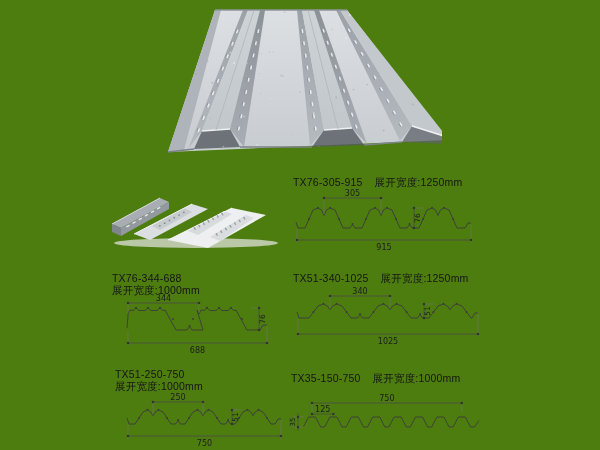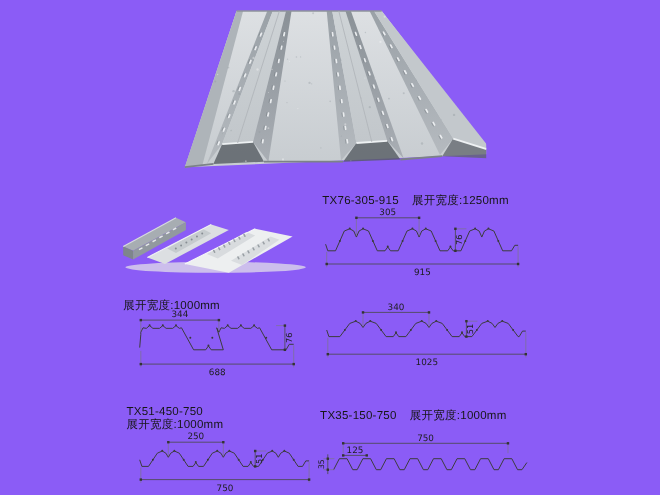--- a/index.html
+++ b/index.html
@@ -1,16 +1,16 @@
 <!DOCTYPE html>
 <html><head>
 <meta charset="utf-8">
 <style>
   html,body{margin:0;padding:0;background:#ffffff;}
-  .stage{position:relative;width:600px;height:450px;background:#8b5cf6;overflow:hidden;
+  .stage{position:relative;width:600px;height:450px;background:#4d7c0f;overflow:hidden;
          font-family:"Liberation Sans","DejaVu Sans",sans-serif;}
   .photo{position:absolute;}
   .diagram{position:absolute;}
   .dtitle{color:#161616;font-size:10.5px;line-height:12px;letter-spacing:.2px;white-space:nowrap;}
   .dtitle.inline .model{margin-right:12px;}
   .dtitle.stacked span{display:block;}
   .psvg{display:block;overflow:visible;}
   svg text{font-family:"DejaVu Sans","Liberation Sans",sans-serif;}
 </style>
 </head>
@@ -273,20 +273,21 @@
         <line x1="121" y1="20" x2="131" y2="20" stroke="#787878" stroke-width="0.55"></line>
         <line x1="121" y1="20" x2="121" y2="40" stroke="#4a4a4a" stroke-width="0.75"></line>
         <rect x="119.9" y="18.9" width="2.2" height="2.2" fill="#333"></rect>
         <rect x="119.9" y="38.9" width="2.2" height="2.2" fill="#333"></rect>
         <text x="127" y="30" font-size="7.5" text-anchor="middle" fill="#1d1d1d" transform="rotate(-90 127 30)">76</text>
       </svg>
   </div>
 
   <div class="diagram" style="left:112px;top:272px">
     <div class="dtitle stacked">
+      <span class="model">TX76-344-688</span>
         <span class="wl">展开宽度:1000mm</span>
     </div>
     <svg class="psvg" width="170" height="62">
         <path d=" M 15 32 L 16 20 L 16 18 L 18 14 L 21 14.5 L 24 12 L 27 14.5 L 33 14.5 L 36 12 L 39 14.5 L 45 14.5 L 48 12 L 51 14.5 L 53 14 L 64 34 L 75 34 L 77.5 30.5 L 80 34 L 91 34 L 85 14 L 87 18 L 89 14 L 92 14.5 L 95 12 L 98 14.5 L 104 14.5 L 107 12 L 110 14.5 L 116 14.5 L 119 12 L 122 14.5 L 124 14 L 135 34 L 148 34 L 151 29 L 155 29" fill="none" stroke="#3c3c3c" stroke-width="0.9" stroke-linejoin="round"></path>
         <circle cx="24" cy="11.7" r="0.9" fill="#3a3a3a"></circle>
         <circle cx="36" cy="11.7" r="0.9" fill="#3a3a3a"></circle>
         <circle cx="48" cy="11.7" r="0.9" fill="#3a3a3a"></circle>
         <circle cx="95" cy="11.7" r="0.9" fill="#3a3a3a"></circle>
         <circle cx="107" cy="11.7" r="0.9" fill="#3a3a3a"></circle>
         <circle cx="119" cy="11.7" r="0.9" fill="#3a3a3a"></circle>
@@ -308,20 +309,23 @@
         <text x="85.5" y="57" font-size="8" text-anchor="middle" fill="#1d1d1d">688</text>
         <line x1="139" y1="12" x2="147" y2="12" stroke="#787878" stroke-width="0.55"></line>
         <line x1="147" y1="12" x2="147" y2="34" stroke="#4a4a4a" stroke-width="0.75"></line>
         <rect x="145.9" y="10.9" width="2.2" height="2.2" fill="#333"></rect>
         <rect x="145.9" y="32.9" width="2.2" height="2.2" fill="#333"></rect>
         <text x="153" y="23" font-size="7.5" text-anchor="middle" fill="#1d1d1d" transform="rotate(-90 153 23)">76</text>
       </svg>
   </div>
 
   <div class="diagram" style="left:293px;top:272px">
+    <div class="dtitle inline">
+      <span class="model">TX51-340-1025</span><span class="wl">展开宽度:1250mm</span>
+    </div>
     <svg class="psvg" width="190" height="64">
         <path d="M 4 28 L 6 34 L 16 34 L 25 22 L 30.4 20 L 34.36 22 L 37 25.7 L 39.64 22 L 43.6 20 L 49 22 L 58 34 L 64.5 34 L 67 30.5 L 69.5 34 L 76 34 L 85 22 L 90.4 20 L 94.36 22 L 97 25.7 L 99.64 22 L 103.6 20 L 109 22 L 118 34 L 124.5 34 L 127 30.5 L 129.5 34 L 136 34 L 145 22 L 150.4 20 L 154.36 22 L 157 25.7 L 159.64 22 L 163.6 20 L 169 22 L 178 34 L 179 34 L 182 29 L 185 29" fill="none" stroke="#3c3c3c" stroke-width="0.9" stroke-linejoin="round"></path>
         <circle cx="30.4" cy="19.7" r="0.9" fill="#3a3a3a"></circle>
         <circle cx="43.6" cy="19.7" r="0.9" fill="#3a3a3a"></circle>
         <circle cx="20.5" cy="28" r="0.9" fill="#3a3a3a"></circle>
         <circle cx="53.5" cy="28" r="0.9" fill="#3a3a3a"></circle>
         <circle cx="67" cy="30" r="0.9" fill="#3a3a3a"></circle>
         <circle cx="90.4" cy="19.7" r="0.9" fill="#3a3a3a"></circle>
         <circle cx="103.6" cy="19.7" r="0.9" fill="#3a3a3a"></circle>
         <circle cx="80.5" cy="28" r="0.9" fill="#3a3a3a"></circle>
@@ -346,21 +350,21 @@
         <line x1="131" y1="20" x2="141" y2="20" stroke="#787878" stroke-width="0.55"></line>
         <line x1="131" y1="20" x2="131" y2="34" stroke="#4a4a4a" stroke-width="0.75"></line>
         <rect x="129.9" y="18.9" width="2.2" height="2.2" fill="#333"></rect>
         <rect x="129.9" y="32.9" width="2.2" height="2.2" fill="#333"></rect>
         <text x="137" y="27" font-size="7.5" text-anchor="middle" fill="#1d1d1d" transform="rotate(-90 137 27)">51</text>
       </svg>
   </div>
 
   <div class="diagram" style="left:115px;top:368px">
     <div class="dtitle stacked">
-      <span class="model">TX51-450-750</span>
+      <span class="model">TX51-250-750</span>
         <span class="wl">展开宽度:1000mm</span>
     </div>
     <svg class="psvg" width="170" height="56">
         <path d="M 12 26 L 14 32 L 20 32 L 28 20 L 32.5 18 L 35.8 20 L 38 23.7 L 40.2 20 L 43.5 18 L 48 20 L 56 32 L 60.5 32 L 63 28.5 L 65.5 32 L 70 32 L 78 20 L 82.5 18 L 85.8 20 L 88 23.7 L 90.2 20 L 93.5 18 L 98 20 L 106 32 L 110.5 32 L 113 28.5 L 115.5 32 L 120 32 L 128 20 L 132.5 18 L 135.8 20 L 138 23.7 L 140.2 20 L 143.5 18 L 148 20 L 156 32 L 160 32 L 163 27 L 166 27" fill="none" stroke="#3c3c3c" stroke-width="0.9" stroke-linejoin="round"></path>
         <circle cx="32.5" cy="17.7" r="0.9" fill="#3a3a3a"></circle>
         <circle cx="43.5" cy="17.7" r="0.9" fill="#3a3a3a"></circle>
         <circle cx="24" cy="26" r="0.9" fill="#3a3a3a"></circle>
         <circle cx="52" cy="26" r="0.9" fill="#3a3a3a"></circle>
         <circle cx="63" cy="28" r="0.9" fill="#3a3a3a"></circle>
         <circle cx="82.5" cy="17.7" r="0.9" fill="#3a3a3a"></circle>

